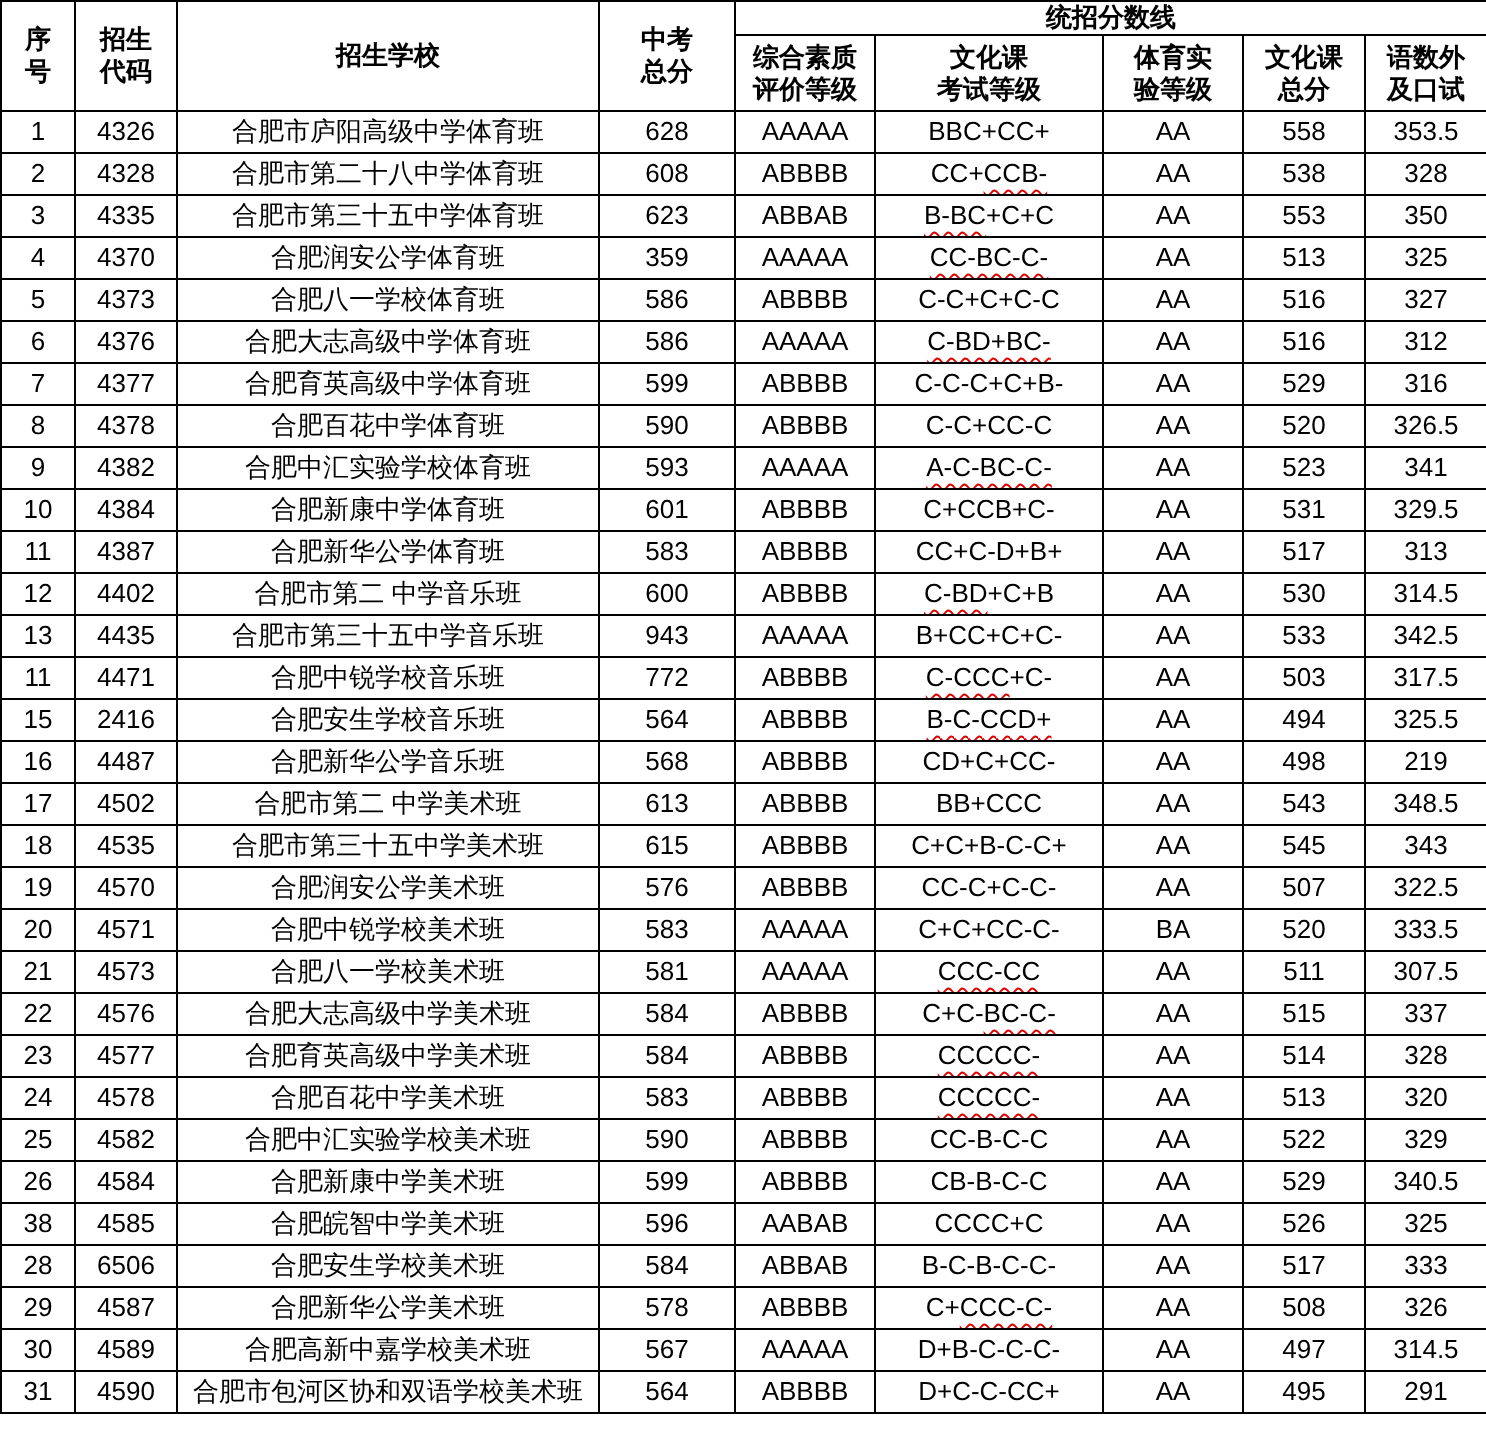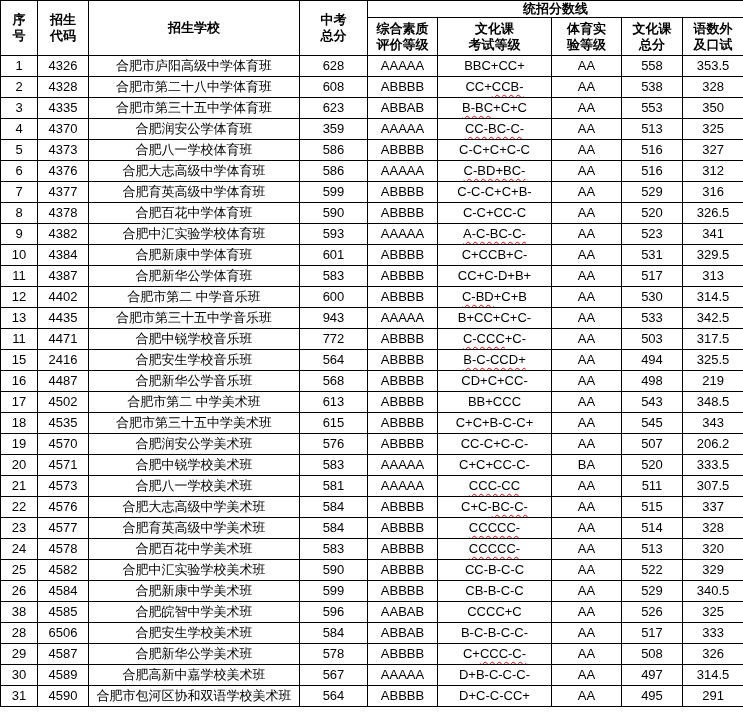--- a/index.html
+++ b/index.html
@@ -283,21 +283,21 @@
       </tr>
       <tr data-name="table-row">
         <td data-name="row-no">19</td>
         <td data-name="admission-code">4570</td>
         <td data-name="school-name">合肥润安公学美术班</td>
         <td data-name="zhongkao-total">576</td>
         <td data-name="quality-grade">ABBBB</td>
         <td data-name="exam-grade">CC-C+C-C-</td>
         <td data-name="sports-grade">AA</td>
         <td data-name="culture-total">507</td>
-        <td data-name="oral-score">206.2</td>
+        <td data-name="oral-score">322.5</td>
       </tr>
       <tr data-name="table-row">
         <td data-name="row-no">20</td>
         <td data-name="admission-code">4571</td>
         <td data-name="school-name">合肥中锐学校美术班</td>
         <td data-name="zhongkao-total">583</td>
         <td data-name="quality-grade">AAAAA</td>
         <td data-name="exam-grade">C+C+CC-C-</td>
         <td data-name="sports-grade">BA</td>
         <td data-name="culture-total">520</td>

